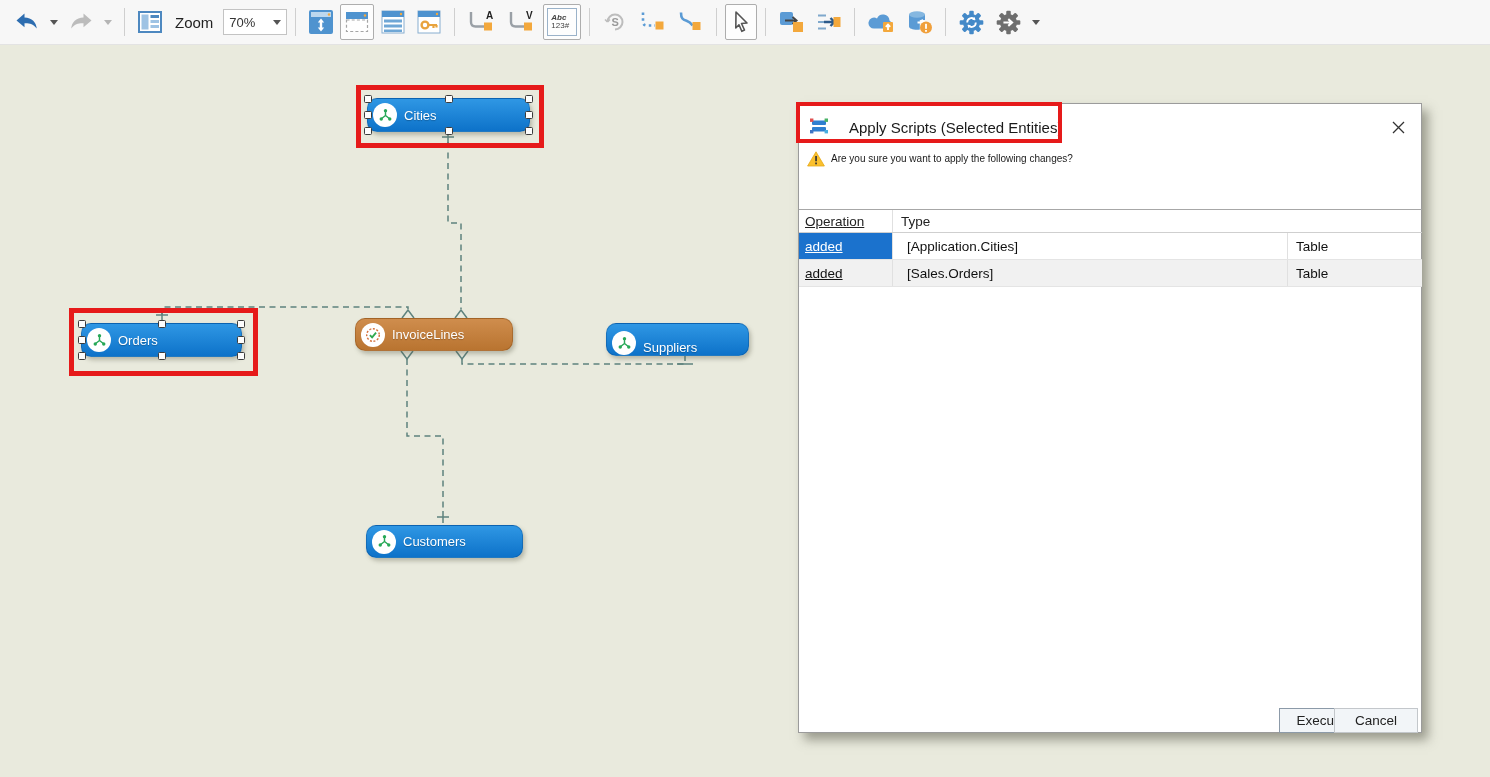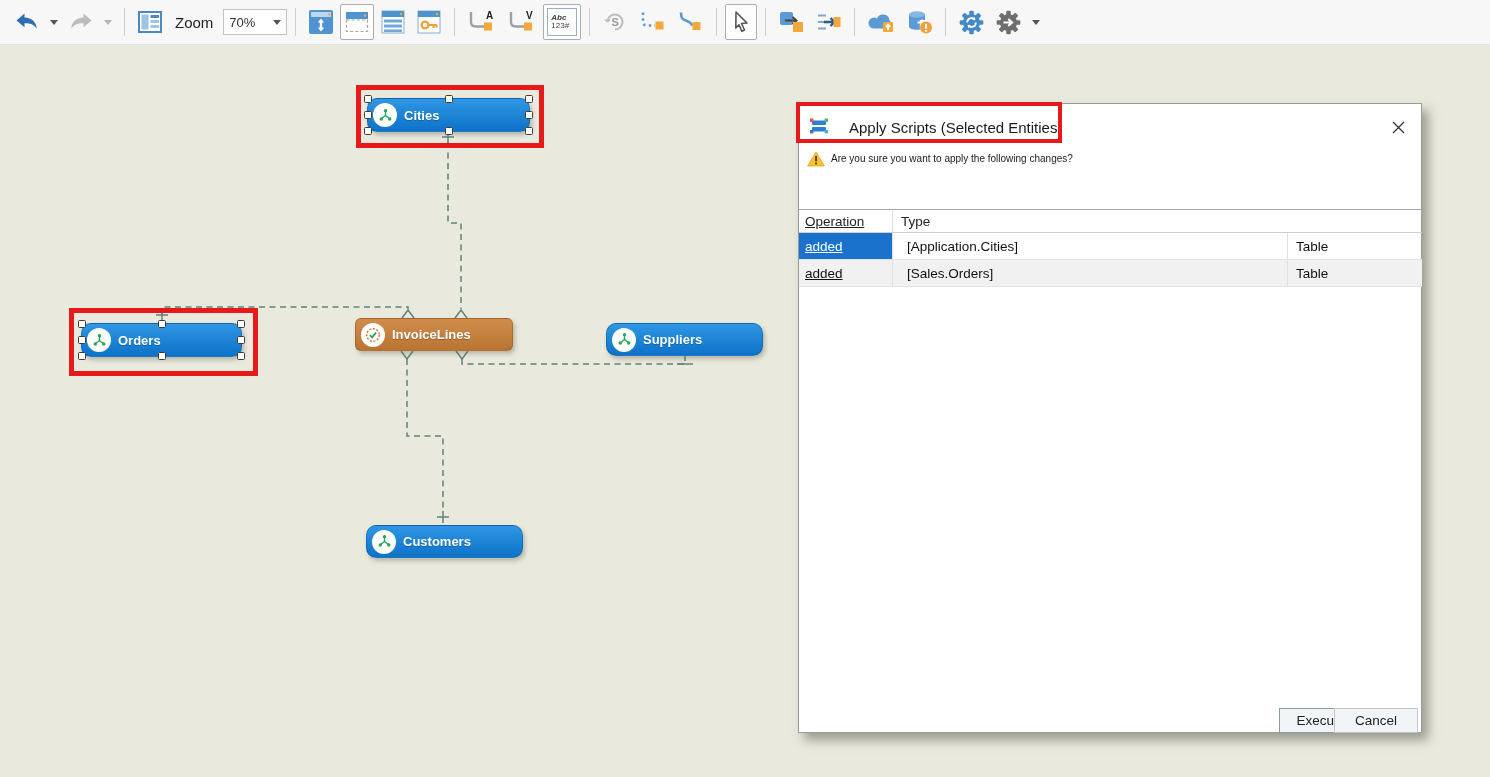--- a/index.html
+++ b/index.html
@@ -24,21 +24,21 @@
   .abc-box { width:30px; height:28px; border:1px solid #9ab2c9; background:#fdfdfd;
     display:flex; flex-direction:column; justify-content:center; padding-left:3px; line-height:1; }
   .abc-box span { font-size:8px; color:#444; }
   .abc-box .l1 { font-style:italic; font-weight:bold; }
 
   
   .canvas { position:absolute; left:0; top:45px; width:1490px; height:732px; background:#e9eadd; }
   .connector-layer { position:absolute; left:0; top:0; width:1490px; height:732px; }
 
   .entity { position:absolute; height:34px; border-radius:10px; display:flex; align-items:center;
-    padding-left:5px; gap:7px; color:#fff; font-weight:bold; font-size:13px;
+    padding-left:5px; gap:7px; color:#fff; font-weight:normal; font-size:13px;
     text-shadow:0 1px 1px rgba(0,0,0,0.25); box-shadow:2px 3px 4px rgba(90,90,70,0.35); }
   .entity.blue  { background:linear-gradient(#2f97e4,#0d72c9); border:1px solid rgba(8,70,130,0.35); }
   .entity.orange{ background:linear-gradient(#cf8d4d,#b97430); border:1px solid rgba(120,70,20,0.35); }
   .entity .badge { width:24px; height:24px; background:#fff; border-radius:50%;
     display:flex; align-items:center; justify-content:center; flex:0 0 24px; }
 
   .handle { position:absolute; width:8px; height:8px; background:#fdfdfd;
     border:1.6px solid #3b3b3b; border-radius:1.5px; }
   .h-tl{left:-4px;top:-4px;} .h-tc{left:calc(50% - 4px);top:-4px;} .h-tr{right:-4px;top:-4px;}
   .h-ml{left:-4px;top:calc(50% - 4px);} .h-mr{right:-4px;top:calc(50% - 4px);}
@@ -326,31 +326,31 @@
     <i class="handle h-tl"></i>
       <i class="handle h-tc"></i>
       <i class="handle h-tr"></i>
     <i class="handle h-ml"></i>
       <i class="handle h-mr"></i>
     <i class="handle h-bl"></i>
       <i class="handle h-bc"></i>
       <i class="handle h-br"></i>
   </div>
 
-  <div class="entity orange" style="left:355px; top:273px; width:158px; height:33px;border-radius:6px;">
+  <div class="entity orange" style="left:355px; top:273px; width:158px; height:33px;">
     <span class="badge">
       <svg width="18" height="18" viewBox="0 0 20 20">
         <circle cx="10" cy="10" r="7" fill="none" stroke="#d4703a" stroke-width="1.6" stroke-dasharray="2.2 1.8"></circle>
         <path d="M6.6 10.2 L9 12.6 L13.4 7.4" stroke="#2fa84f" stroke-width="2" fill="none"></path>
       </svg>
     </span>
     <span>InvoiceLines</span>
   </div>
 
-  <div class="entity blue" style="left:606px; top:278px; width:157px; height:33px;">
+  <div class="entity blue" style="left:606px; top:278px; width:143px; height:33px;align-items:flex-end;">
     <span class="badge">
       <svg width="17" height="17" viewBox="0 0 20 20">
         <g stroke="#27a857" stroke-width="1.7">
             <path d="M10 10 L10 4.8 M10 10 L5.5 13.6 M10 10 L14.5 13.6" fill="none"></path>
           </g>
         <circle cx="10" cy="4.3" r="2" fill="#27a857"></circle>
           <circle cx="5" cy="14.2" r="2" fill="#27a857"></circle>
           <circle cx="15" cy="14.2" r="2" fill="#27a857"></circle>
       </svg>
     </span>

